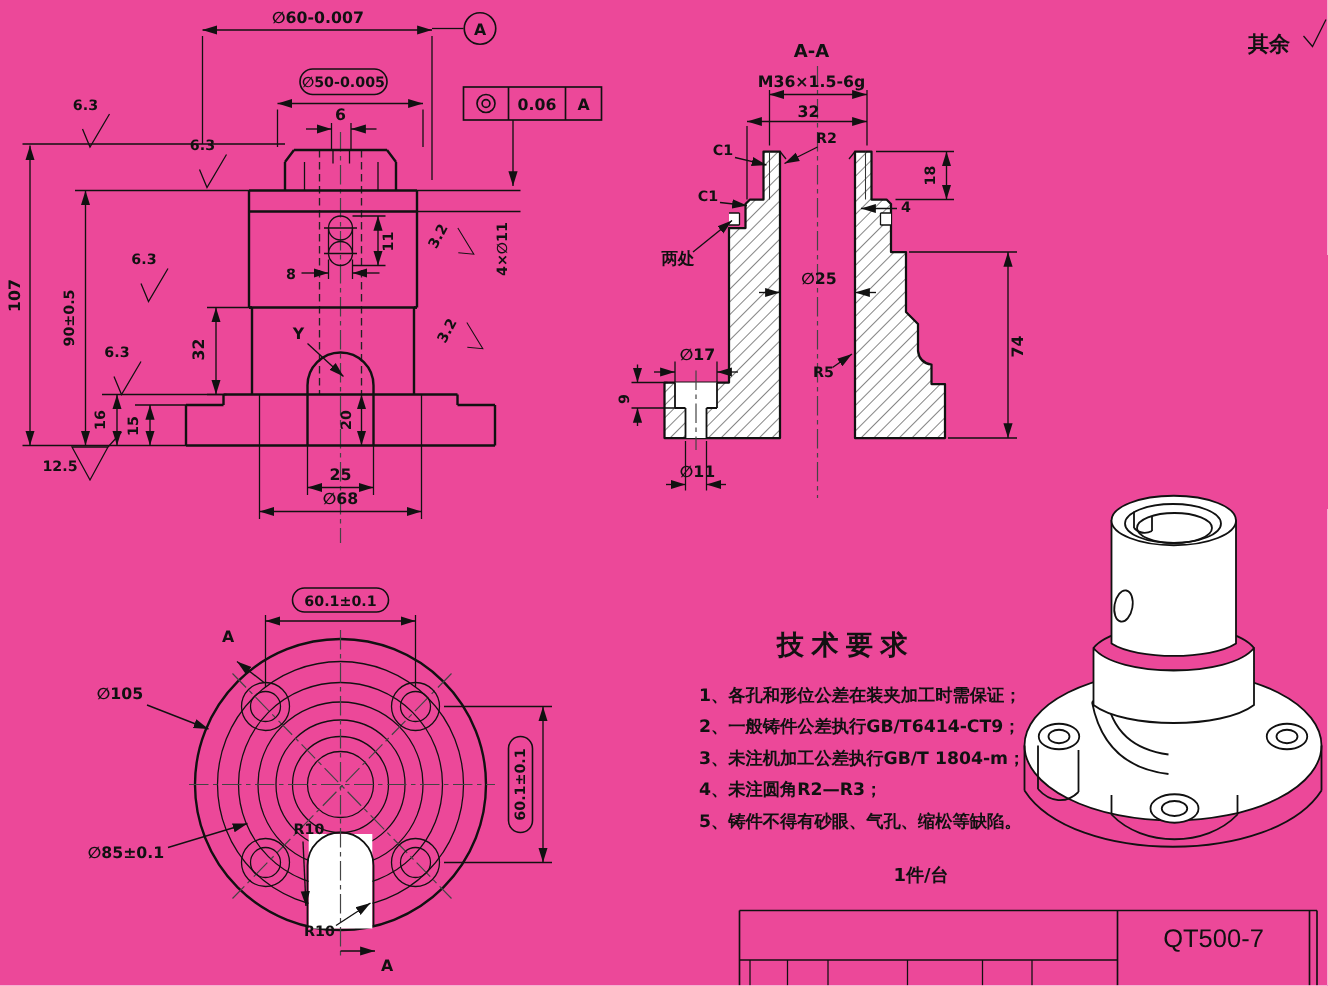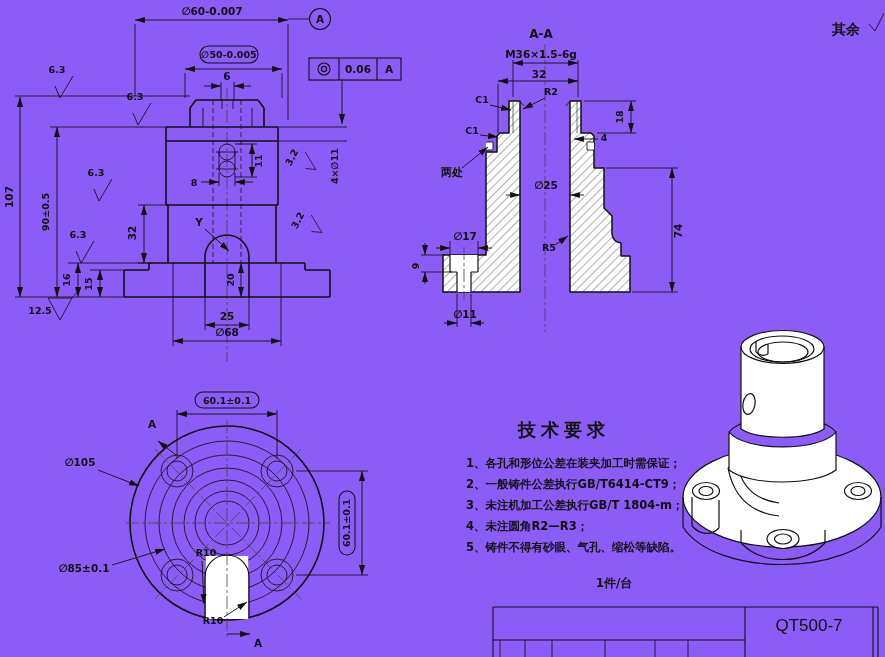--- a/index.html
+++ b/index.html
@@ -1,16 +1,16 @@
 <!DOCTYPE html>
 <html><head>
 <meta charset="utf-8">
 <style>
   html,body{margin:0;padding:0;background:#fff;}
-  .sheet{position:relative;width:885px;height:657px;background:#8b5cf6;overflow:hidden;
+  .sheet{position:relative;width:885px;height:657px;background:#ec4899;overflow:hidden;
          font-family:"DejaVu Sans",sans-serif;}
   svg text{fill:#111;text-anchor:middle;font-family:"DejaVu Sans",sans-serif;}
   .dt{font-size:10.5px;font-weight:700;}
   .dts{font-size:9.5px;font-weight:700;}
   .cn{font-size:13px;font-weight:700;}
   .ttl{font-size:18px;font-weight:700;letter-spacing:5px;}
   .req{font-size:11.5px;font-weight:700;text-anchor:start;}
   .code{font-size:17px;font-weight:400;font-family:"Liberation Sans",sans-serif;}
   .ol{stroke:#111;stroke-width:1.6;fill:none;stroke-linejoin:round;}
   .o2{stroke:#111;stroke-width:1.2;fill:none;stroke-linejoin:round;}

